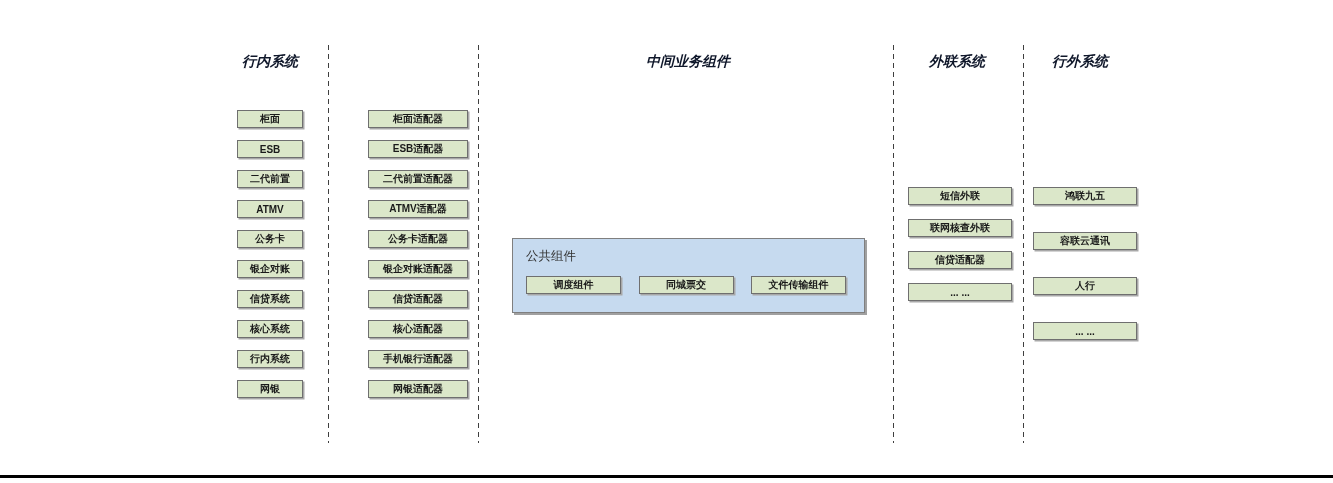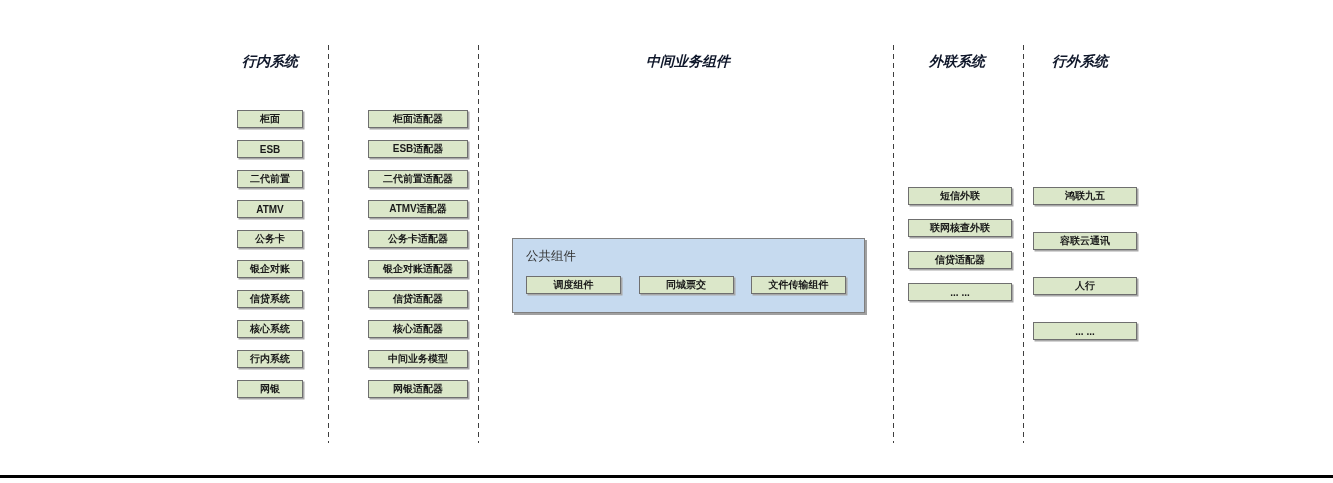--- a/index.html
+++ b/index.html
@@ -127,21 +127,21 @@
   <div class="stack" style="left:368px; top:110px; width:100px; gap:12px">
 
   <div class="gbox">柜面适配器</div>
       <div class="gbox">ESB适配器</div>
       <div class="gbox">二代前置适配器</div>
       <div class="gbox">ATMV适配器</div>
       <div class="gbox">公务卡适配器</div>
       <div class="gbox">银企对账适配器</div>
       <div class="gbox">信贷适配器</div>
       <div class="gbox">核心适配器</div>
-      <div class="gbox">中间业务模型</div>
+      <div class="gbox">手机银行适配器</div>
       <div class="gbox">网银适配器</div>
     </div>
 
 
   <div class="bluebox" style="left:512px; top:238px; width:353px; height:75px">
     <div class="blue-title">公共组件</div>
     <div class="hrow" style="top:37px">
 
     <div class="gbox">调度组件</div>
         <div class="gbox">同城票交</div>

